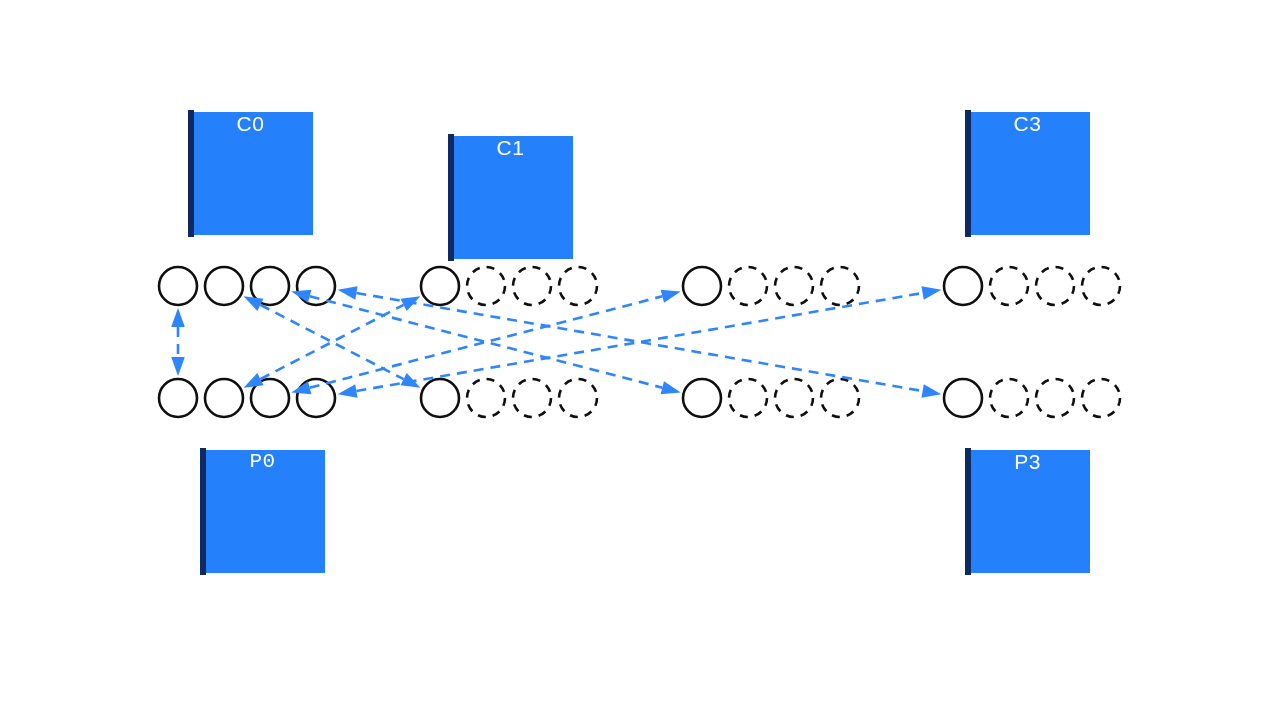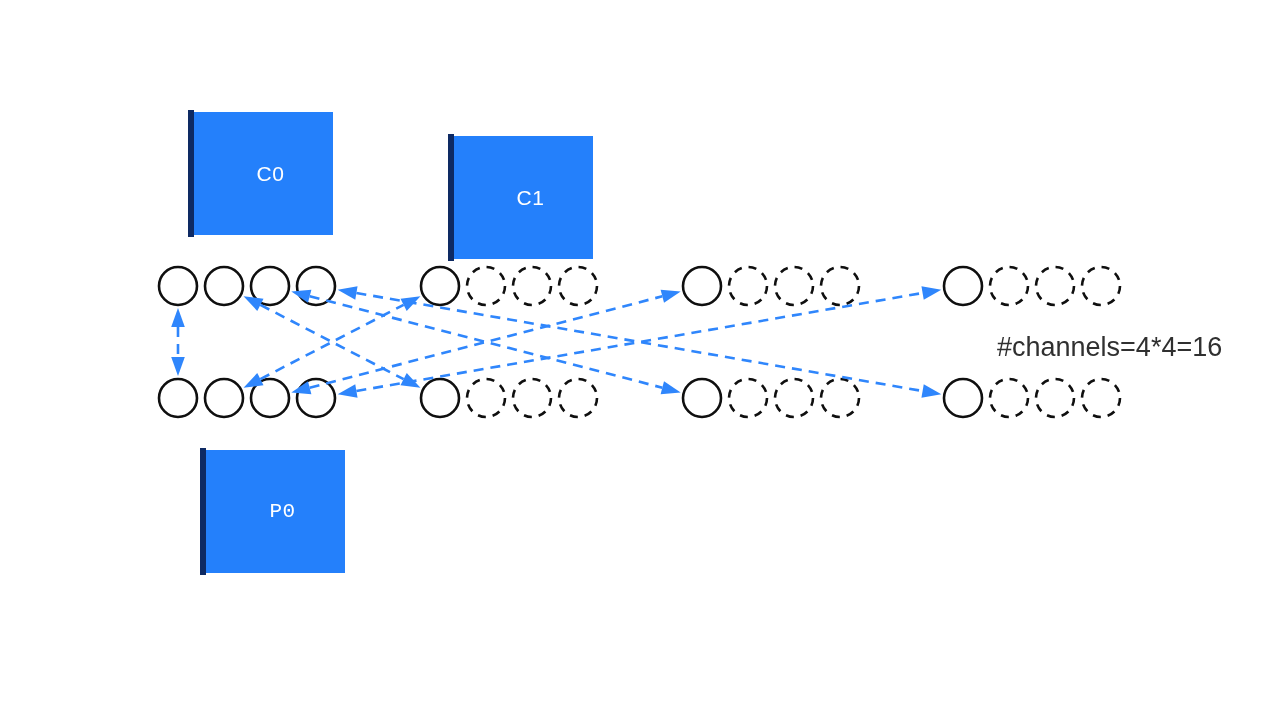--- a/index.html
+++ b/index.html
@@ -11,23 +11,21 @@
     overflow: hidden;
     font-family: "Liberation Sans", sans-serif;
   }
   #diagram-svg { position: absolute; left: 0; top: 0; }
   .box {
     position: absolute;
     width: 125px;
     height: 123px;
     background: var(--box-blue, #2480fb);
     display: flex;
-    align-items: center;
     justify-content: center;
-    padding-left: 20px;
   }
   .box-edge {
     position: absolute;
     left: 0;
     top: -2px;
     width: 6px;
     height: calc(100% + 4px);
     background: var(--box-edge, #0e2a63);
   }
   .box-label {
@@ -113,21 +111,28 @@
     </svg>
 
   <div class="box" style="left: 188px; top: 112px;">
     <span class="box-edge"></span>
     <span class="box-label">C0</span>
   </div>
   <div class="box" style="left: 448px; top: 112px; margin-top: 24px;">
     <span class="box-edge"></span>
     <span class="box-label">C1</span>
   </div>
+  <div class="box" style="left: 965px; top: 112px;">
+    <span class="box-edge"></span>
+    <span class="box-label">C3</span>
+  </div>
 
   <div class="box" style="left: 200px; top: 450px; font-family: Liberation Mono, monospace;">
     <span class="box-edge"></span>
     <span class="box-label">P0</span>
   </div>
+  <div class="box" style="left: 965px; top: 450px;">
+    <span class="box-edge"></span>
+    <span class="box-label">P3</span>
+  </div>
 
-  <div class="annotation">#channels=4*4=16</div>
 
 </div>
 
 </body></html>

